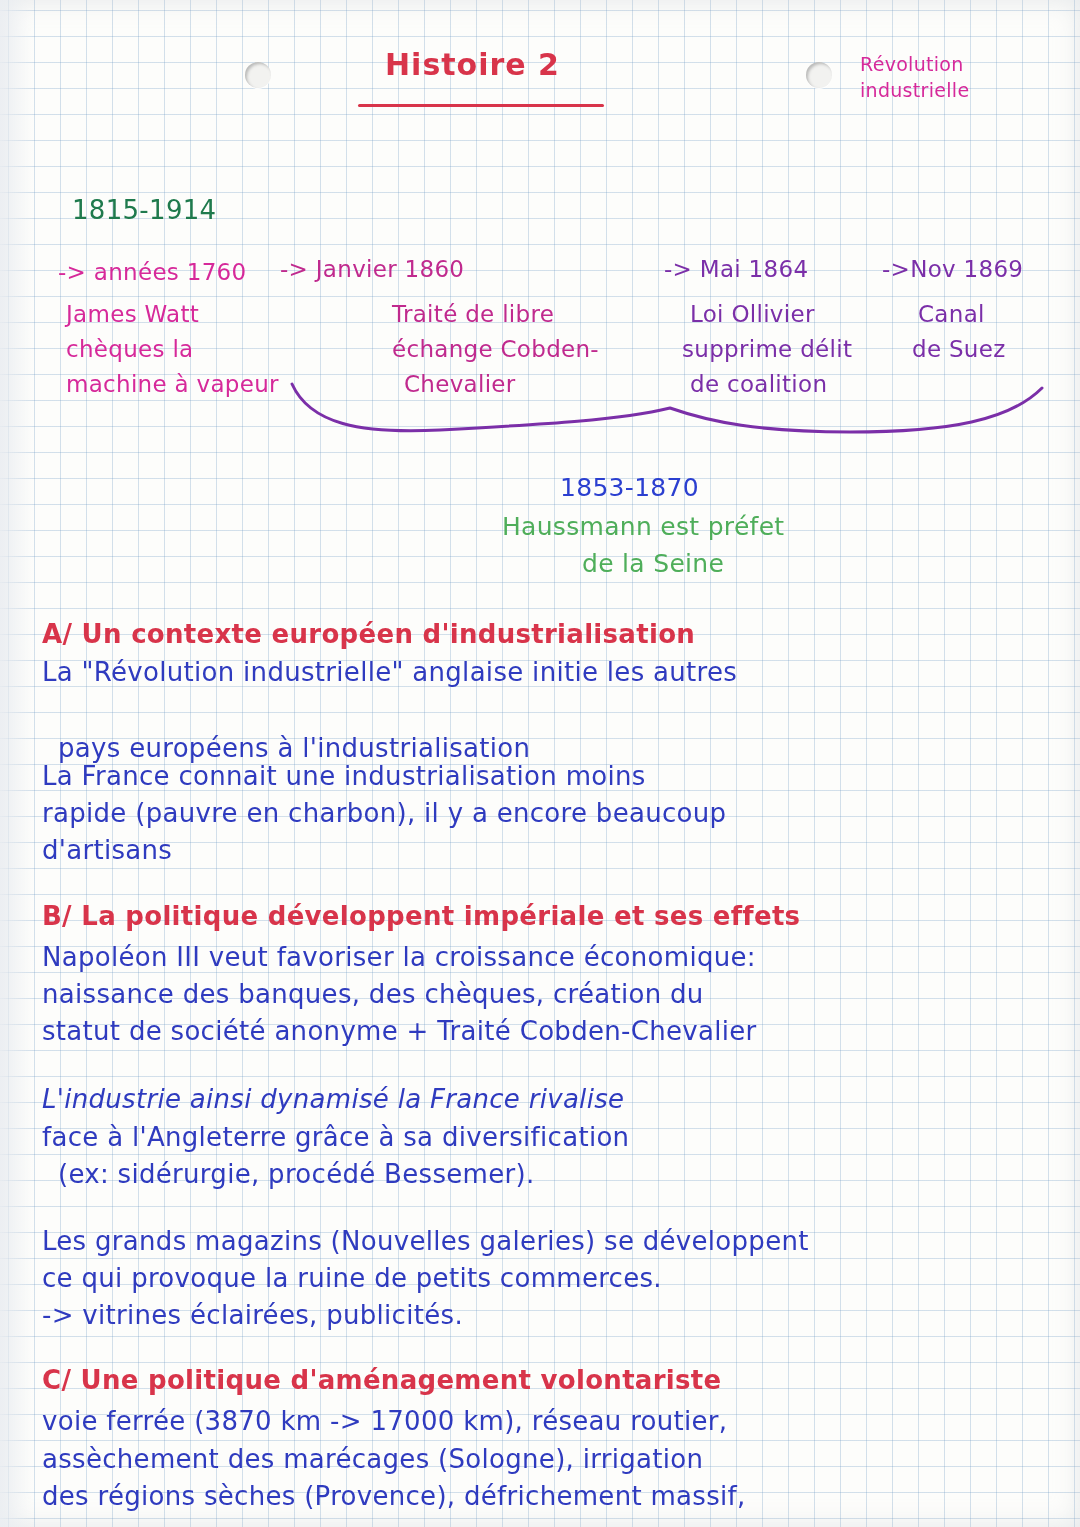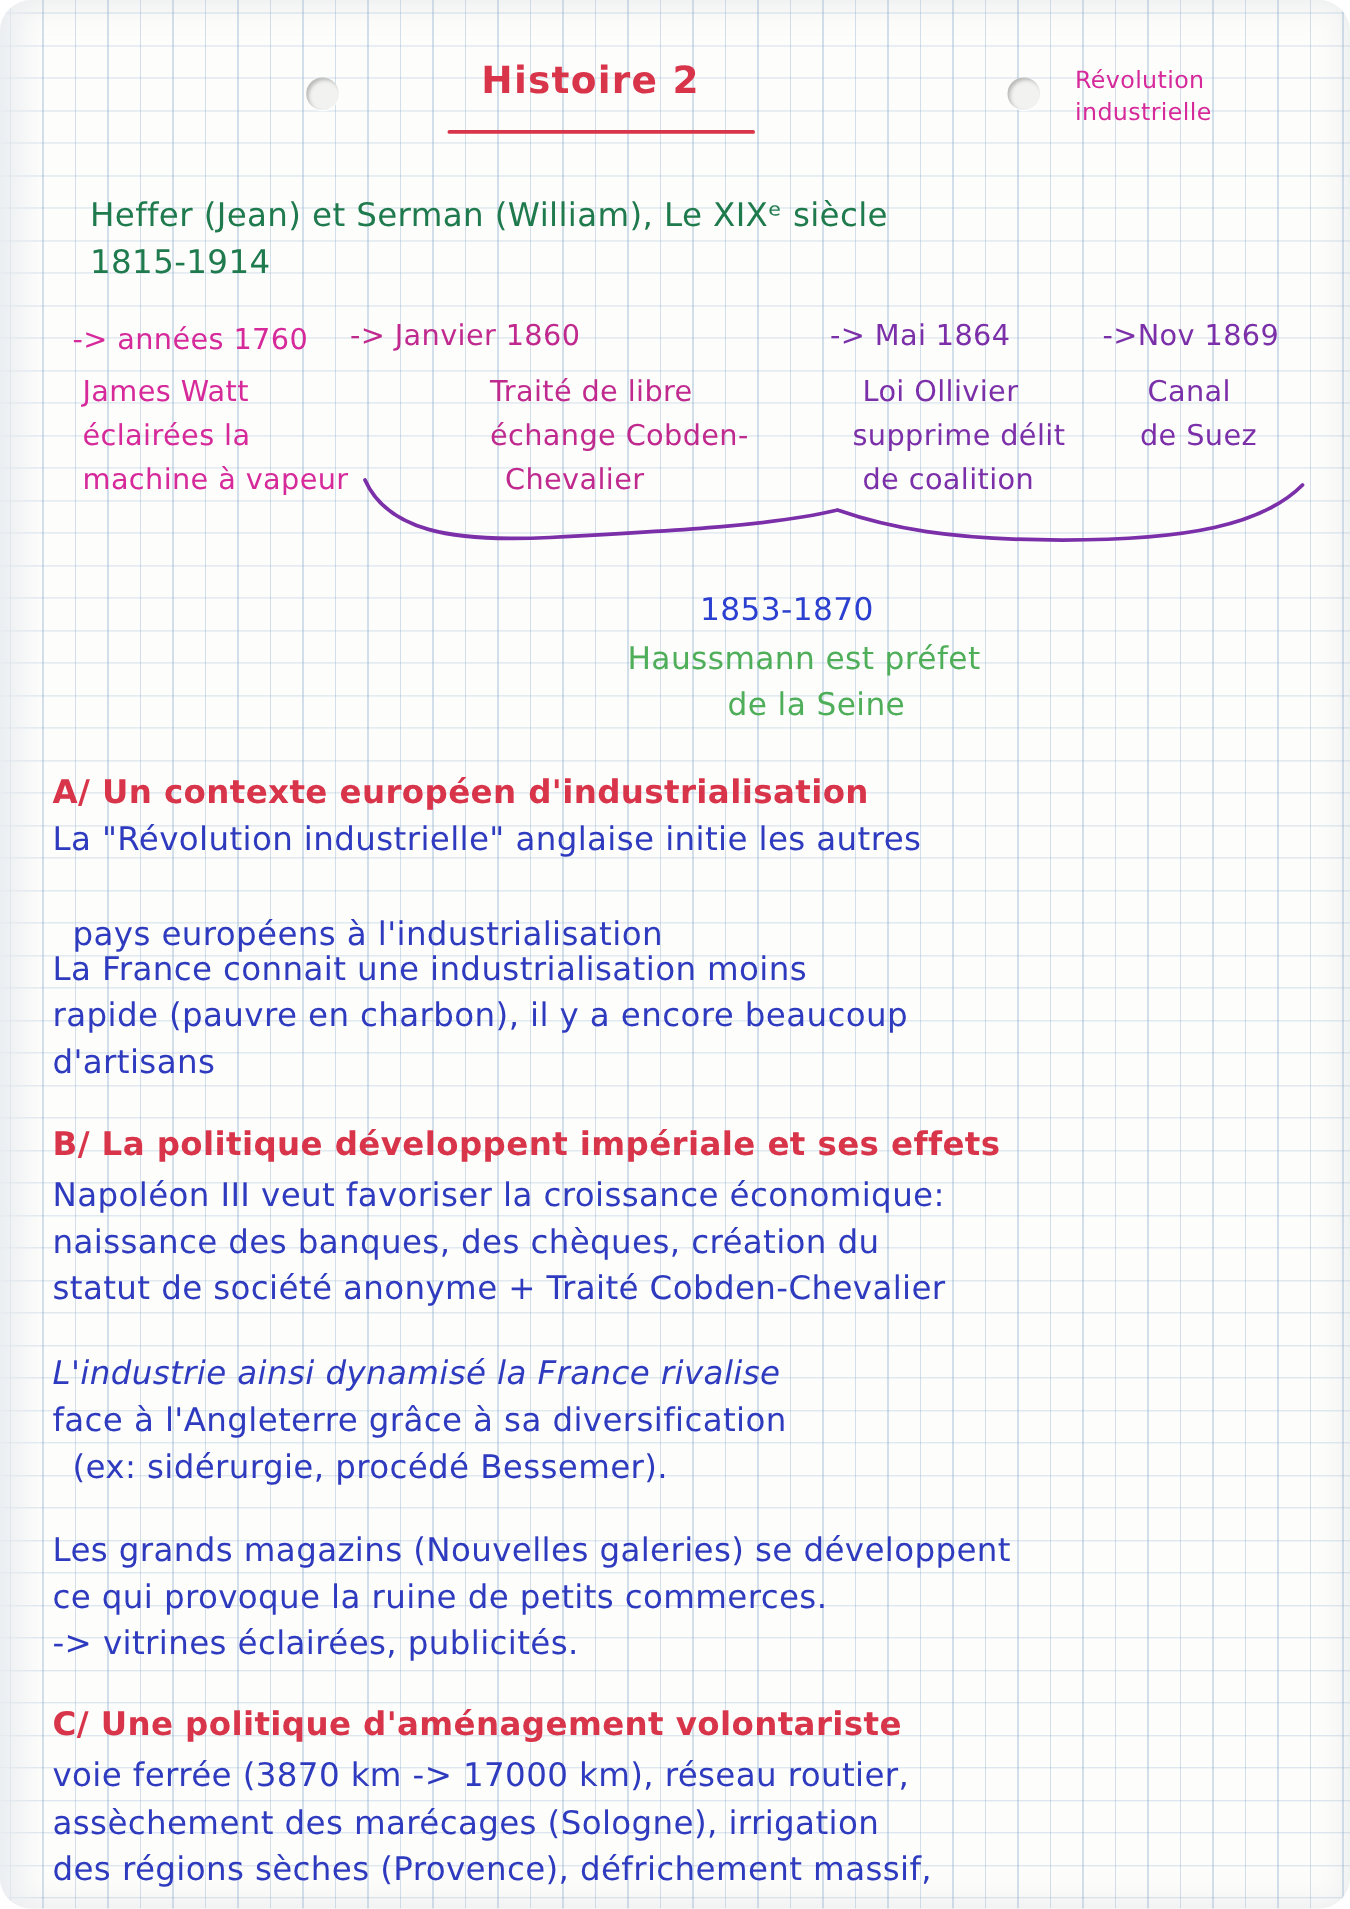--- a/index.html
+++ b/index.html
@@ -13,21 +13,20 @@
   .page {
     position: relative;
     width: 1080px;
     height: 1527px;
     overflow: hidden;
     background:
       repeating-linear-gradient(to right, rgba(120,160,200,0.32) 0 1px, transparent 1px 26px),
       repeating-linear-gradient(to bottom, rgba(120,160,200,0.32) 0 1px, transparent 1px 26px),
       #fdfdfb;
     background-position: 8px 10px, 8px 10px, 0 0;
-    border-radius: 25px;
   }
   
   .page:before {
     content: "";
     position: absolute;
     left: 0; top: 0; right: 0; bottom: 0;
     box-shadow: inset 0 0 26px rgba(180,190,200,0.35);
     pointer-events: none;
   }
   .margin-strip {
@@ -106,26 +105,25 @@
   <div class="margin-strip"></div>
   <div class="hole h1"></div>
   <div class="hole h2"></div>
 
   <div class="hw title c-red" style="left:385px; top:46px;">Histoire 2</div>
   <div class="title-underline"></div>
 
   <div class="hw corner-note" style="left:860px; top:52px;">Révolution</div>
   <div class="hw corner-note" style="left:860px; top:78px;">industrielle</div>
 
-  <div class="hw ref" style="left:72px; top:155px;">Heffer (Jean) et Serman (William), Le XIXᵉ siècle</div>
   <div class="hw ref" style="left:72px; top:192px;">1815-1914</div>
 
   <div class="hw tl-head c-pink" style="left:34px; top:258px;">-&gt; années 1760</div>
   <div class="hw tl-body c-pink" style="left:42px; top:298px;">James Watt</div>
-  <div class="hw tl-body c-pink" style="left:42px; top:333px;">éclairées la</div>
+  <div class="hw tl-body c-pink" style="left:42px; top:333px;">chèques la</div>
   <div class="hw tl-body c-pink" style="left:42px; top:368px;">machine à vapeur</div>
 
   <div class="hw tl-head c-magenta" style="left:280px; top:255px;">-&gt; Janvier 1860</div>
   <div class="hw tl-body c-magenta" style="left:392px; top:298px;">Traité de libre</div>
   <div class="hw tl-body c-magenta" style="left:392px; top:333px;">échange Cobden-</div>
   <div class="hw tl-body c-magenta" style="left:404px; top:368px;">Chevalier</div>
 
   <div class="hw tl-head c-purple" style="left:664px; top:255px;">-&gt; Mai 1864</div>
   <div class="hw tl-body c-purple" style="left:690px; top:298px;">Loi Ollivier</div>
   <div class="hw tl-body c-purple" style="left:682px; top:333px;">supprime délit</div>

